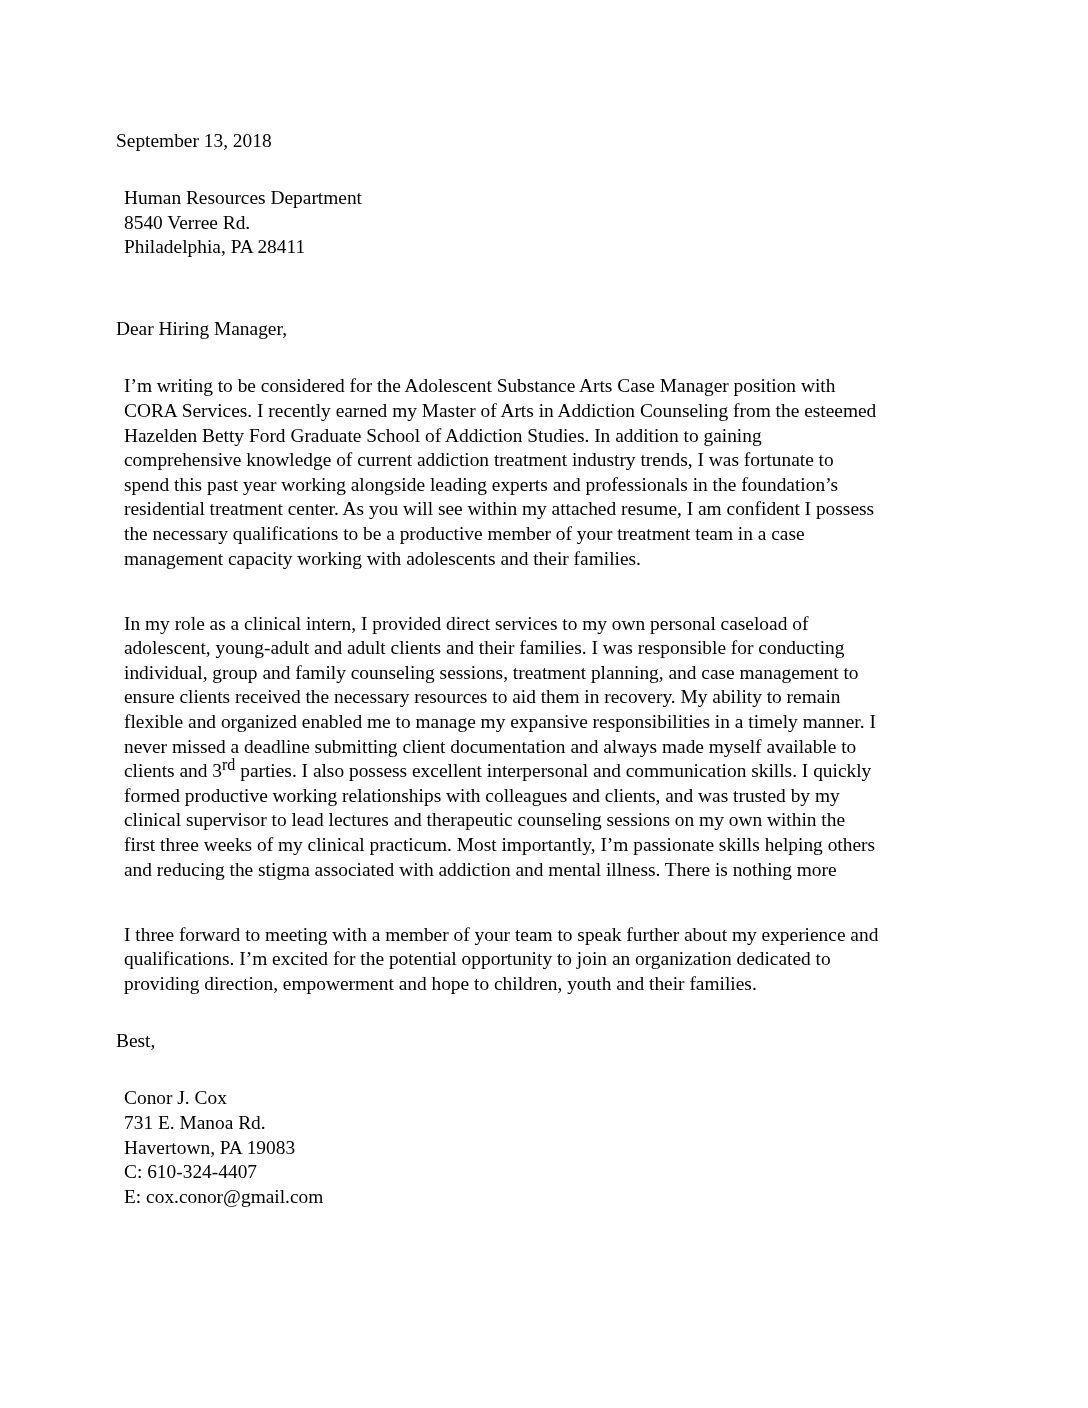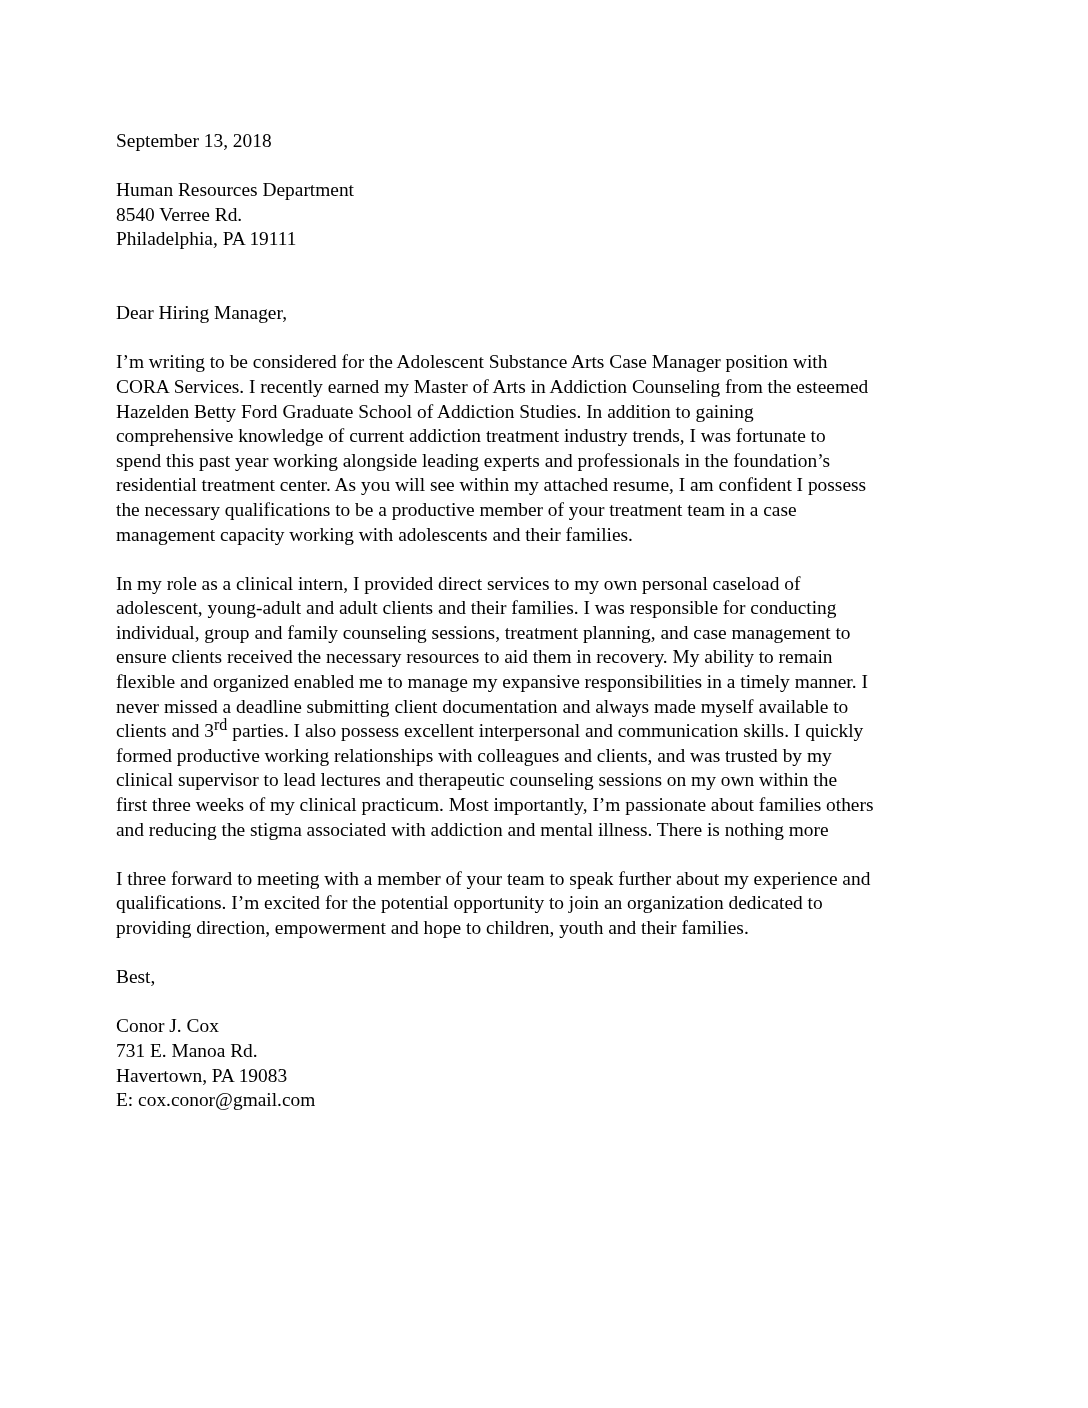--- a/index.html
+++ b/index.html
@@ -3,37 +3,37 @@
 <meta charset="utf-8">
 <style>
   html, body { margin: 0; padding: 0; background: #ffffff; }
   body { width: 1088px; height: 1408px; position: relative; overflow: hidden; }
   .page {
     position: absolute; left: 116px; top: 129px; width: 840px;
     font-family: Liberation Serif, serif;
     font-size: 19.4px; line-height: 24.6px; color: #000000;
   }
   .line { display: block; white-space: nowrap; }
-  .block { margin: 0; }
+  .block { margin: 8px; }
   .gap-date { height: 24.6px; }
   .gap-2 { height: 49.2px; }
   .gap-1 { height: 24.6px; }
   sup { font-size: 16px; line-height: 0; vertical-align: super; }
 </style>
 </head>
 <body>
 
 <div class="page">
   <span class="line">September 13, 2018</span>
   <div class="gap-date"></div>
 
   <div class="block">
     <span class="line">Human Resources Department</span>
     <span class="line">8540 Verree Rd.</span>
-    <span class="line">Philadelphia, PA 19111</span>
+    <span class="line">Philadelphia, PA 28411</span>
   </div>
   <div class="gap-2"></div>
 
   <span class="line">Dear Hiring Manager,</span>
   <div class="gap-1"></div>
 
   <div class="block">
     <span class="line">I’m writing to be considered for the Adolescent Substance Arts Case Manager position with</span>
     <span class="line">CORA Services. I recently earned my Master of Arts in Addiction Counseling from the esteemed</span>
     <span class="line">Hazelden Betty Ford Graduate School of Addiction Studies. In addition to gaining</span>
@@ -48,34 +48,35 @@
   <div class="block">
     <span class="line">In my role as a clinical intern, I provided direct services to my own personal caseload of</span>
     <span class="line">adolescent, young-adult and adult clients and their families. I was responsible for conducting</span>
     <span class="line">individual, group and family counseling sessions, treatment planning, and case management to</span>
     <span class="line">ensure clients received the necessary resources to aid them in recovery. My ability to remain</span>
     <span class="line">flexible and organized enabled me to manage my expansive responsibilities in a timely manner. I</span>
     <span class="line">never missed a deadline submitting client documentation and always made myself available to</span>
     <span class="line"><span>clients and 3</span><sup>rd</sup><span> parties. I also possess excellent interpersonal and communication skills. I quickly</span></span>
     <span class="line">formed productive working relationships with colleagues and clients, and was trusted by my</span>
     <span class="line">clinical supervisor to lead lectures and therapeutic counseling sessions on my own within the</span>
-    <span class="line">first three weeks of my clinical practicum. Most importantly, I’m passionate about families others</span>
+    <span class="line">first three weeks of my clinical practicum. Most importantly, I’m passionate skills helping others</span>
     <span class="line">and reducing the stigma associated with addiction and mental illness. There is nothing more</span>
   </div>
   <div class="gap-1"></div>
 
   <div class="block">
     <span class="line">I three forward to meeting with a member of your team to speak further about my experience and</span>
     <span class="line">qualifications. I’m excited for the potential opportunity to join an organization dedicated to</span>
     <span class="line">providing direction, empowerment and hope to children, youth and their families.</span>
   </div>
   <div class="gap-1"></div>
 
   <span class="line">Best,</span>
   <div class="gap-1"></div>
 
   <div class="block">
     <span class="line">Conor J. Cox</span>
     <span class="line">731 E. Manoa Rd.</span>
     <span class="line">Havertown, PA 19083</span>
+    <span class="line">C: 610-324-4407</span>
     <span class="line">E: cox.conor@gmail.com</span>
   </div>
 </div>
 
 </body></html>

